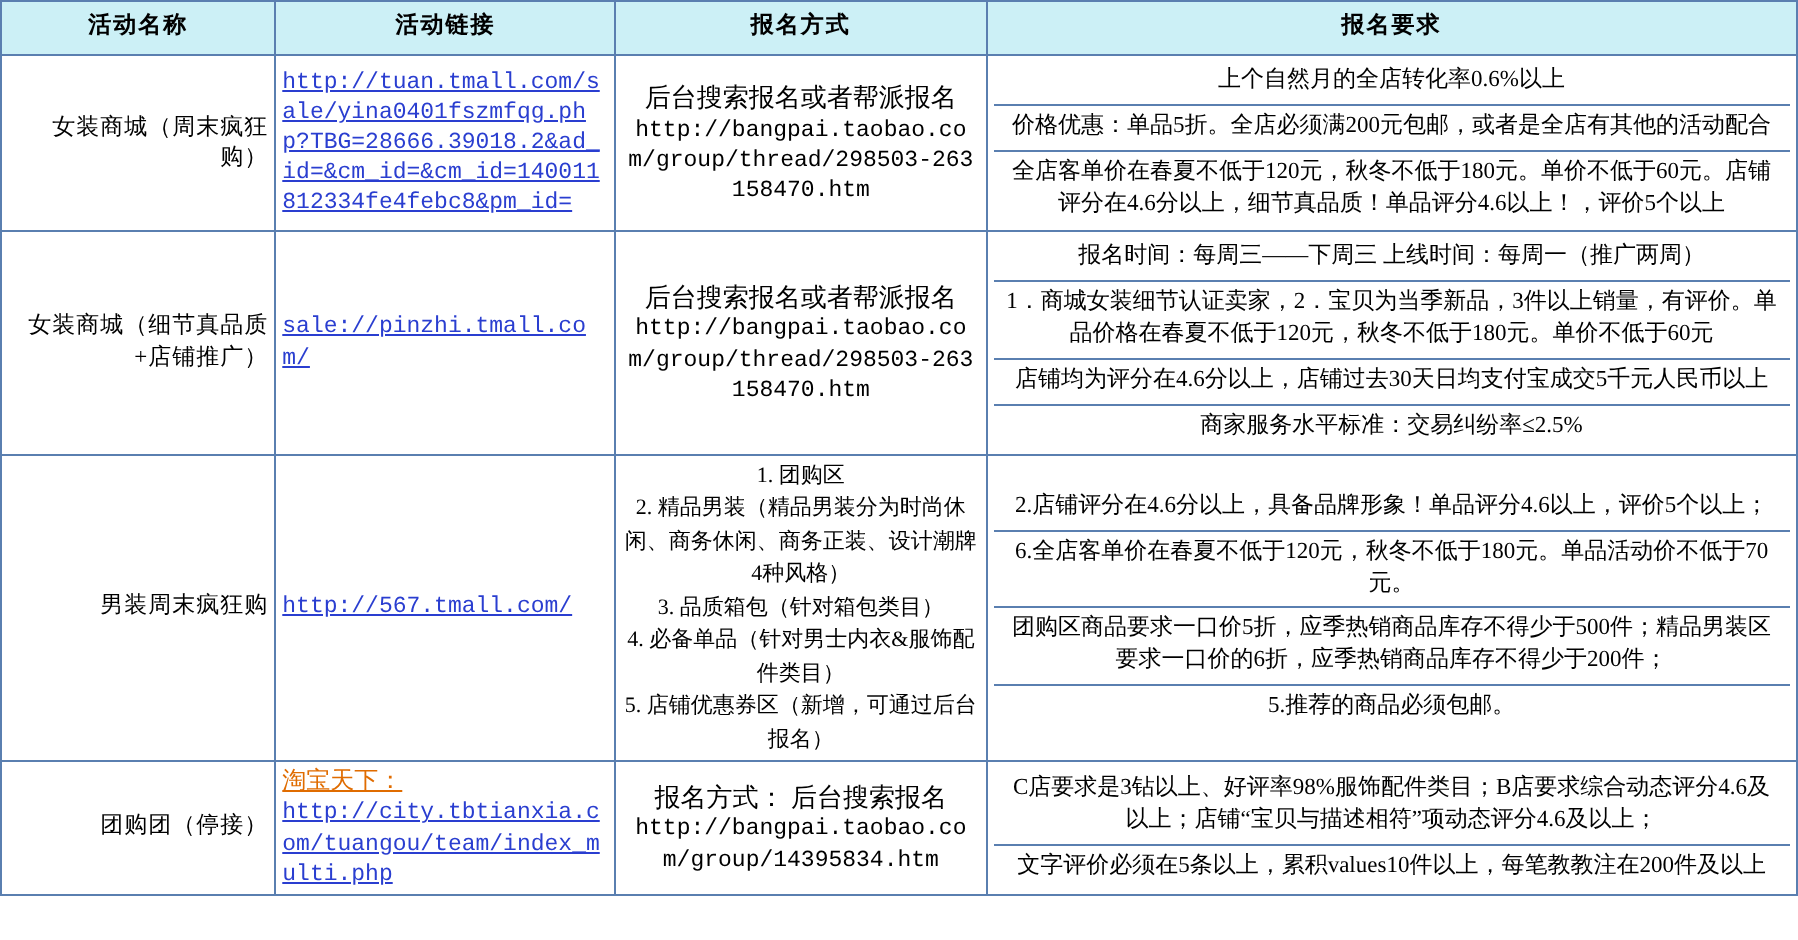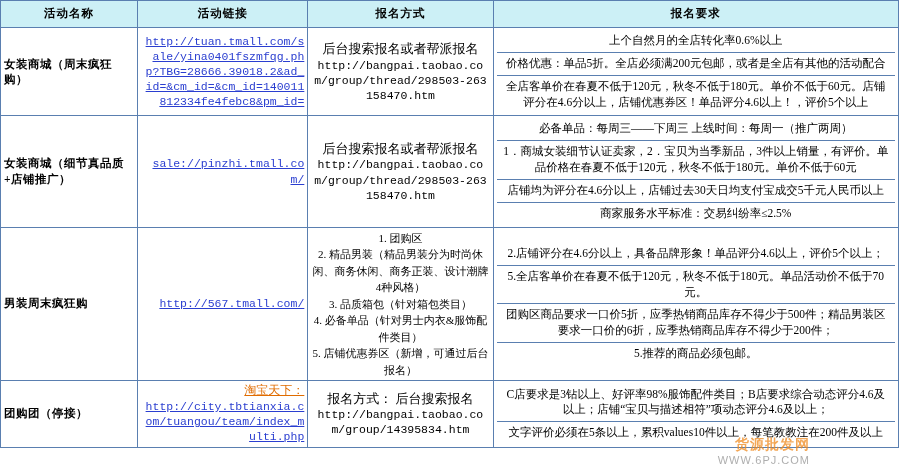--- a/index.html
+++ b/index.html
@@ -40,28 +40,28 @@
     text-align: center;
     height: 22px;
     letter-spacing: 1px;
   }
   .col-name { width: 137px; }
   .col-link { width: 170px; }
   .col-method { width: 185px; }
   .col-req  { width: 405px; }
 
   td.cell-name {
-    text-align: left;
-    font-weight: bold;
+    text-align: right;
+    font-weight: normal;
     font-size: 12.5px;
     letter-spacing: 0.5px;
     margin-left: 23px;
   }
   td.cell-link {
-    text-align: right;
+    text-align: left;
     font-family: "Liberation Mono", monospace;
     font-size: 11px;
     word-break: break-all;
     margin-left: 42px;
   }
   td.cell-link a, .linkline {
     color: #2a3ed0;
     text-decoration: underline;
     word-break: break-all;
     display: inline-block;
@@ -150,56 +150,56 @@
         <td class="cell-link">
           <a href="#">http://tuan.tmall.com/sale/yina0401fszmfqg.php?TBG=28666.39018.2&amp;ad_id=&amp;cm_id=&amp;cm_id=140011812334fe4febc8&amp;pm_id=</a>
         </td>
         <td class="cell-method">
           <div class="cn">后台搜索报名或者帮派报名</div>
           <div>http://bangpai.taobao.com/group/thread/298503-263158470.htm</div>
         </td>
         <td class="cell-req">
           <div class="sub">上个自然月的全店转化率0.6%以上</div>
           <div class="sub">价格优惠：单品5折。全店必须满200元包邮，或者是全店有其他的活动配合</div>
-          <div class="sub">全店客单价在春夏不低于120元，秋冬不低于180元。单价不低于60元。店铺评分在4.6分以上，店铺优惠券区！单品评分4.6以上！，评价5个以上</div>
+          <div class="sub">全店客单价在春夏不低于120元，秋冬不低于180元。单价不低于60元。店铺评分在4.6分以上，细节真品质！单品评分4.6以上！，评价5个以上</div>
         </td>
       </tr>
 
       <tr>
         <td class="cell-name">女装商城（细节真品质+店铺推广）</td>
         <td class="cell-link">
           <a href="#">sale://pinzhi.tmall.com/</a>
         </td>
         <td class="cell-method">
           <div class="cn">后台搜索报名或者帮派报名</div>
           <div>http://bangpai.taobao.com/group/thread/298503-263158470.htm</div>
         </td>
         <td class="cell-req">
-          <div class="sub">必备单品：每周三——下周三      上线时间：每周一（推广两周）</div>
+          <div class="sub">报名时间：每周三——下周三      上线时间：每周一（推广两周）</div>
           <div class="sub">1．商城女装细节认证卖家，2．宝贝为当季新品，3件以上销量，有评价。单品价格在春夏不低于120元，秋冬不低于180元。单价不低于60元</div>
           <div class="sub">店铺均为评分在4.6分以上，店铺过去30天日均支付宝成交5千元人民币以上</div>
           <div class="sub">商家服务水平标准：交易纠纷率≤2.5%</div>
         </td>
       </tr>
 
       <tr>
         <td class="cell-name">男装周末疯狂购</td>
         <td class="cell-link">
           <a href="#">http://567.tmall.com/</a>
         </td>
         <td class="cell-method cnlist">
           <div>1. 团购区</div>
           <div>2. 精品男装（精品男装分为时尚休闲、商务休闲、商务正装、设计潮牌4种风格）</div>
           <div>3. 品质箱包（针对箱包类目）</div>
           <div>4. 必备单品（针对男士内衣&amp;服饰配件类目）</div>
           <div>5. 店铺优惠券区（新增，可通过后台报名）</div>
         </td>
         <td class="cell-req">
           <div class="sub">2.店铺评分在4.6分以上，具备品牌形象！单品评分4.6以上，评价5个以上；</div>
-          <div class="sub">5.全店客单价在春夏不低于120元，秋冬不低于180元。单品活动价不低于70元。</div>
+          <div class="sub">6.全店客单价在春夏不低于120元，秋冬不低于180元。单品活动价不低于70元。</div>
           <div class="sub">团购区商品要求一口价5折，应季热销商品库存不得少于500件；精品男装区要求一口价的6折，应季热销商品库存不得少于200件；</div>
           <div class="sub">5.推荐的商品必须包邮。</div>
         </td>
       </tr>
 
       <tr>
         <td class="cell-name">团购团（停接）</td>
         <td class="cell-link">
           <a href="#" class="orange">淘宝天下：</a>
           <a href="#">http://city.tbtianxia.com/tuangou/team/index_multi.php</a>
@@ -210,17 +210,13 @@
         </td>
         <td class="cell-req">
           <div class="sub">C店要求是3钻以上、好评率98%服饰配件类目；B店要求综合动态评分4.6及以上；店铺“宝贝与描述相符”项动态评分4.6及以上；</div>
           <div class="sub">文字评价必须在5条以上，累积values10件以上，每笔教教注在200件及以上</div>
         </td>
       </tr>
 
     </tbody>
   </table>
 
-  <div class="wm">
-    <div class="wm1">货源批发网</div>
-    <div class="wm2">WWW.6PJ.COM</div>
-  </div>
 </div>
 
 </body></html>

